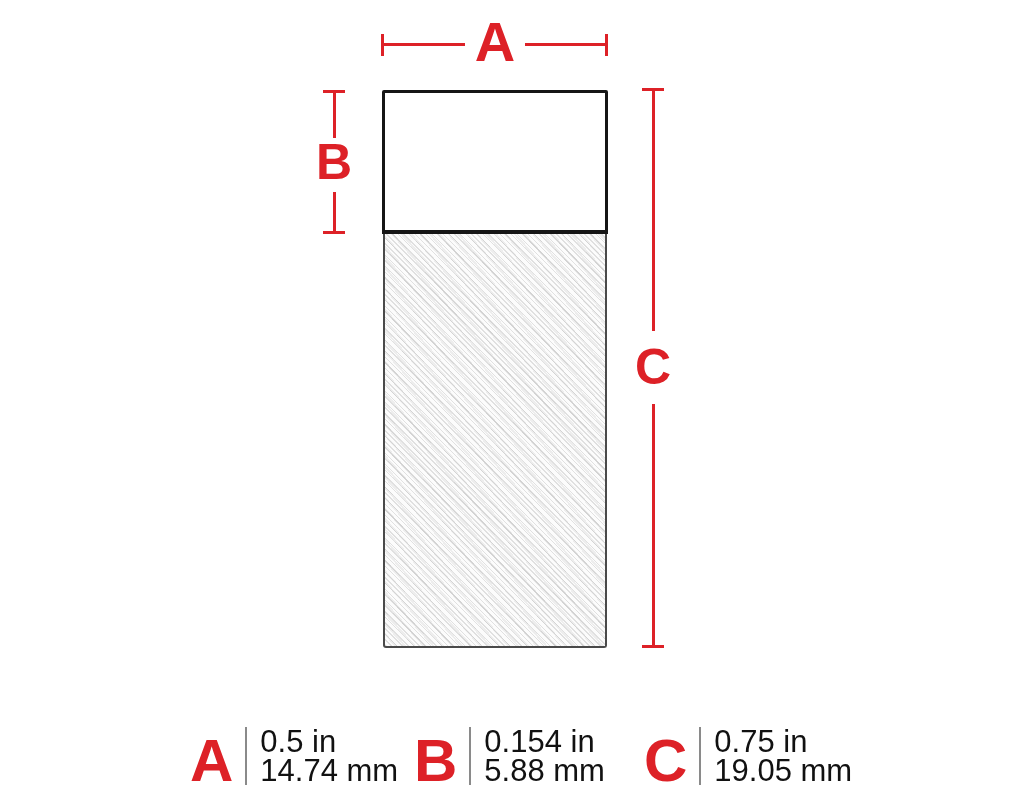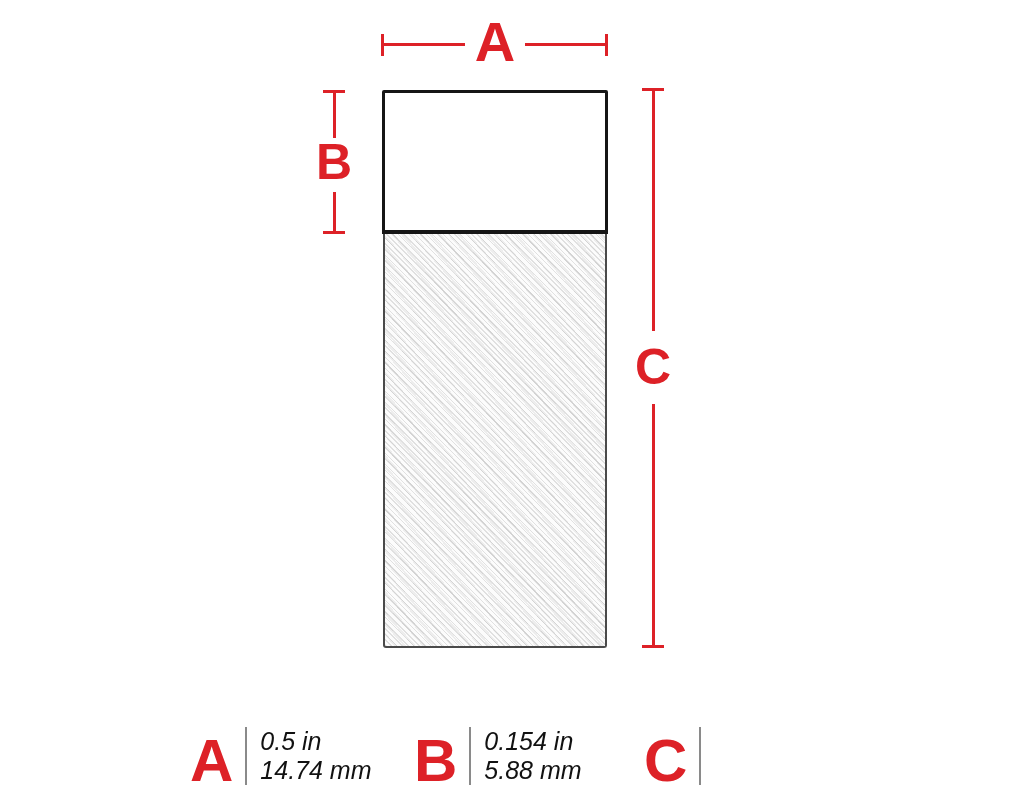--- a/index.html
+++ b/index.html
@@ -43,21 +43,21 @@
   .legend-letter {
     font-size:60px; font-weight:700; color:#dd2127;
     line-height:58px; position:relative; top:5px;
   }
   .legend-divider {
     width:2px; height:58px; background:#8a8a8a;
     margin:0 13px 0 12px;
   }
   .legend-values {
     display:flex; flex-direction:column; justify-content:center;
-    color:#111111; font-size:25px; line-height:29px; white-space:nowrap;font-style:italic;
+    color:#111111; font-size:31px; line-height:29px; white-space:nowrap;
   }
   .legend-item-a { left:190px; }
   .legend-item-b { left:414px; }
   .legend-item-c { left:644px; }
 </style>
 </head>
 <body>
 
 <div class="canvas">
 
@@ -96,15 +96,19 @@
     <span class="legend-divider"></span>
     <span class="legend-values">
       <span>0.154 in</span>
       <span>5.88 mm</span>
     </span>
   </div>
 
   <div class="legend-item legend-item-c">
     <span class="legend-letter">C</span>
     <span class="legend-divider"></span>
+    <span class="legend-values">
+      <span>0.75 in</span>
+      <span>19.05 mm</span>
+    </span>
   </div>
 
 </div>
 
 </body></html>

